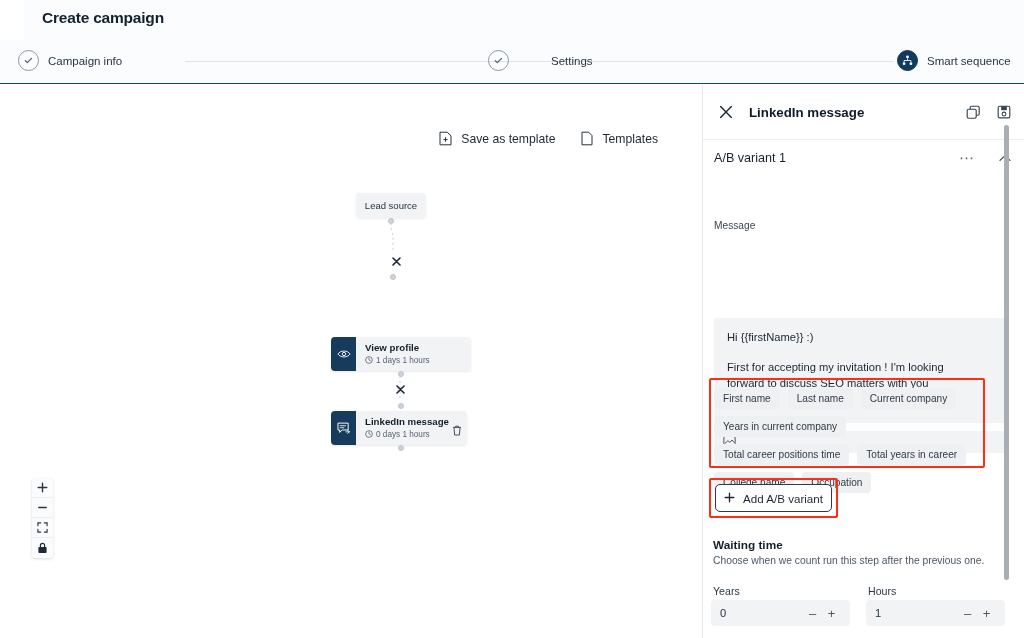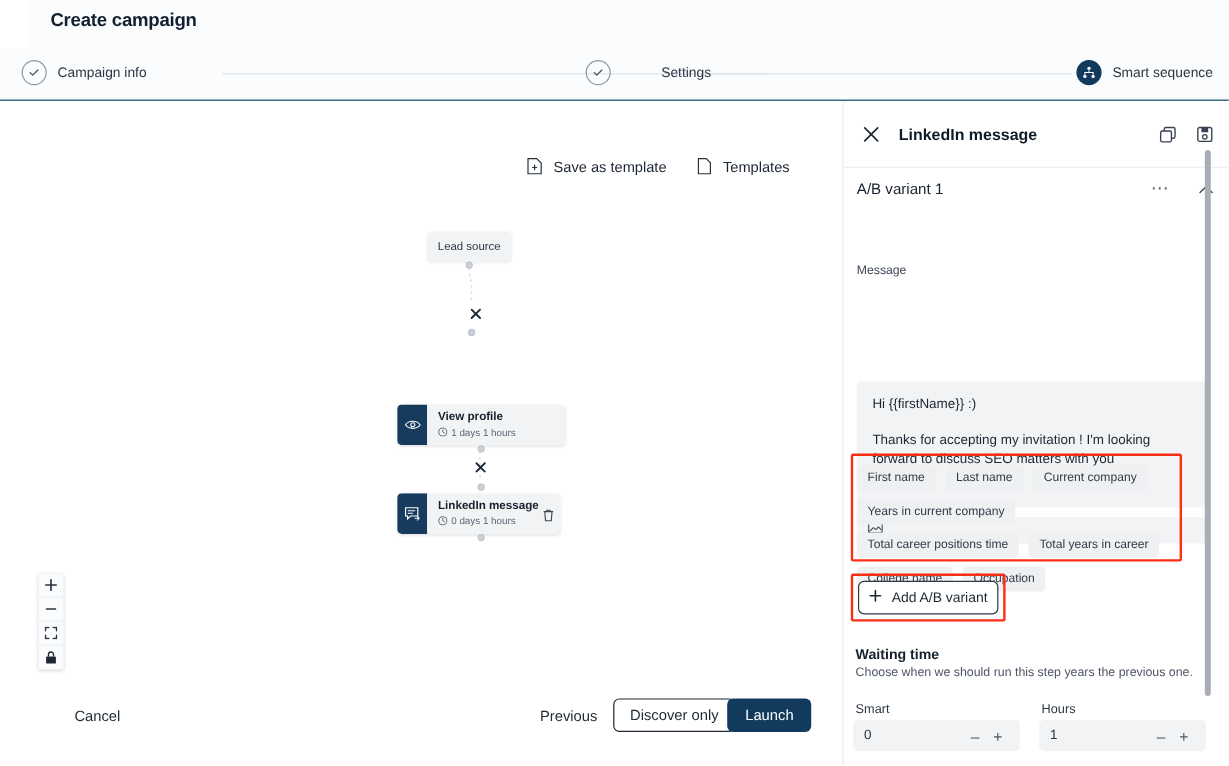--- a/index.html
+++ b/index.html
@@ -376,26 +376,20 @@
         </svg>
       </button>
       <button class="zoom-btn">
         <svg width="11" height="12" viewBox="0 0 11 12">
           <rect x="1.4" y="5" width="8.2" height="6" rx="1" fill="#1f2935"></rect>
           <path d="M3.4 5 V3.4 A2.1 2.1 0 0 1 7.6 3.4 V5" fill="none" stroke="#1f2935" stroke-width="1.15"></path>
         </svg>
       </button>
     </div>
 
-    <div class="actions">
-      <button class="btn-link" style="left:62px; top:16px;">Cancel</button>
-      <button class="btn-link" style="left:450px; top:16px;">Previous</button>
-      <button class="btn-outline" style="left:511px; top:8px;">Discover only</button>
-      <button class="btn-primary" style="left:606px; top:8px;">Launch</button>
-    </div>
   </div>
 
   <div class="panel">
 
     <div class="panel-head">
       <span class="panel-close">
         <svg width="14" height="14" viewBox="0 0 14 14">
             <path d="M1.6 1.6 L12.4 12.4 M12.4 1.6 L1.6 12.4" stroke="#1b2531" stroke-width="1.35" stroke-linecap="round"></path>
           </svg>
       </span>
@@ -423,21 +417,21 @@
             <path d="M1 6.4 L6 1.6 L11 6.4" fill="none" stroke="#3b4653" stroke-width="1.2" stroke-linecap="round" stroke-linejoin="round"></path>
           </svg>
       </span>
     </div>
 
     <div class="field-label" style="top:135px;">Message</div>
 
     <div class="msgbox">
       <div class="msg-line">Hi  {{firstName}} :)</div>
       <div class="msg-gap"></div>
-      <div class="msg-line">Thanks for accepting my invitation ! I'm looking</div>
+      <div class="msg-line">First for accepting my invitation ! I'm looking</div>
       <div class="msg-line">forward to discuss SEO matters with you</div>
     </div>
 
     <div class="msg-toolbar">
       <span>
         <svg width="13" height="12" viewBox="0 0 14 13">
           <rect x="0.9" y="1.6" width="12.2" height="9.6" rx="1.6" fill="none" stroke="#49535f" stroke-width="1.05"></rect>
           <path d="M2 9.2 L5.2 6.2 L7.4 8 L9.8 5.4 L12 8" fill="none" stroke="#49535f" stroke-width="1.05" stroke-linecap="round" stroke-linejoin="round"></path>
         </svg>
       </span>
@@ -460,23 +454,23 @@
   <button class="addvar-btn">
     <span>
       <svg width="11" height="11" viewBox="0 0 11 11">
           <path d="M5.5 1.2 V9.8 M1.2 5.5 H9.8" stroke="#1d2733" stroke-width="1.35" stroke-linecap="round"></path>
         </svg>
     </span>
     <span>Add A/B variant</span>
   </button>
 
   <div class="wait-title">Waiting time</div>
-  <div class="wait-sub">Choose when we should run this step years the previous one.</div>
-
-  <div class="step-col-label" style="left:713px;">Smart</div>
+  <div class="wait-sub">Choose when we count run this step after the previous one.</div>
+
+  <div class="step-col-label" style="left:713px;">Years</div>
   <div class="stepper-input" style="left:711px;">
     <span class="stepper-val">0</span>
     <span class="stepper-ctrl">–</span>
     <span class="stepper-ctrl">+</span>
   </div>
 
   <div class="step-col-label" style="left:868px;">Hours</div>
   <div class="stepper-input" style="left:866px;">
     <span class="stepper-val">1</span>
     <span class="stepper-ctrl">–</span>

